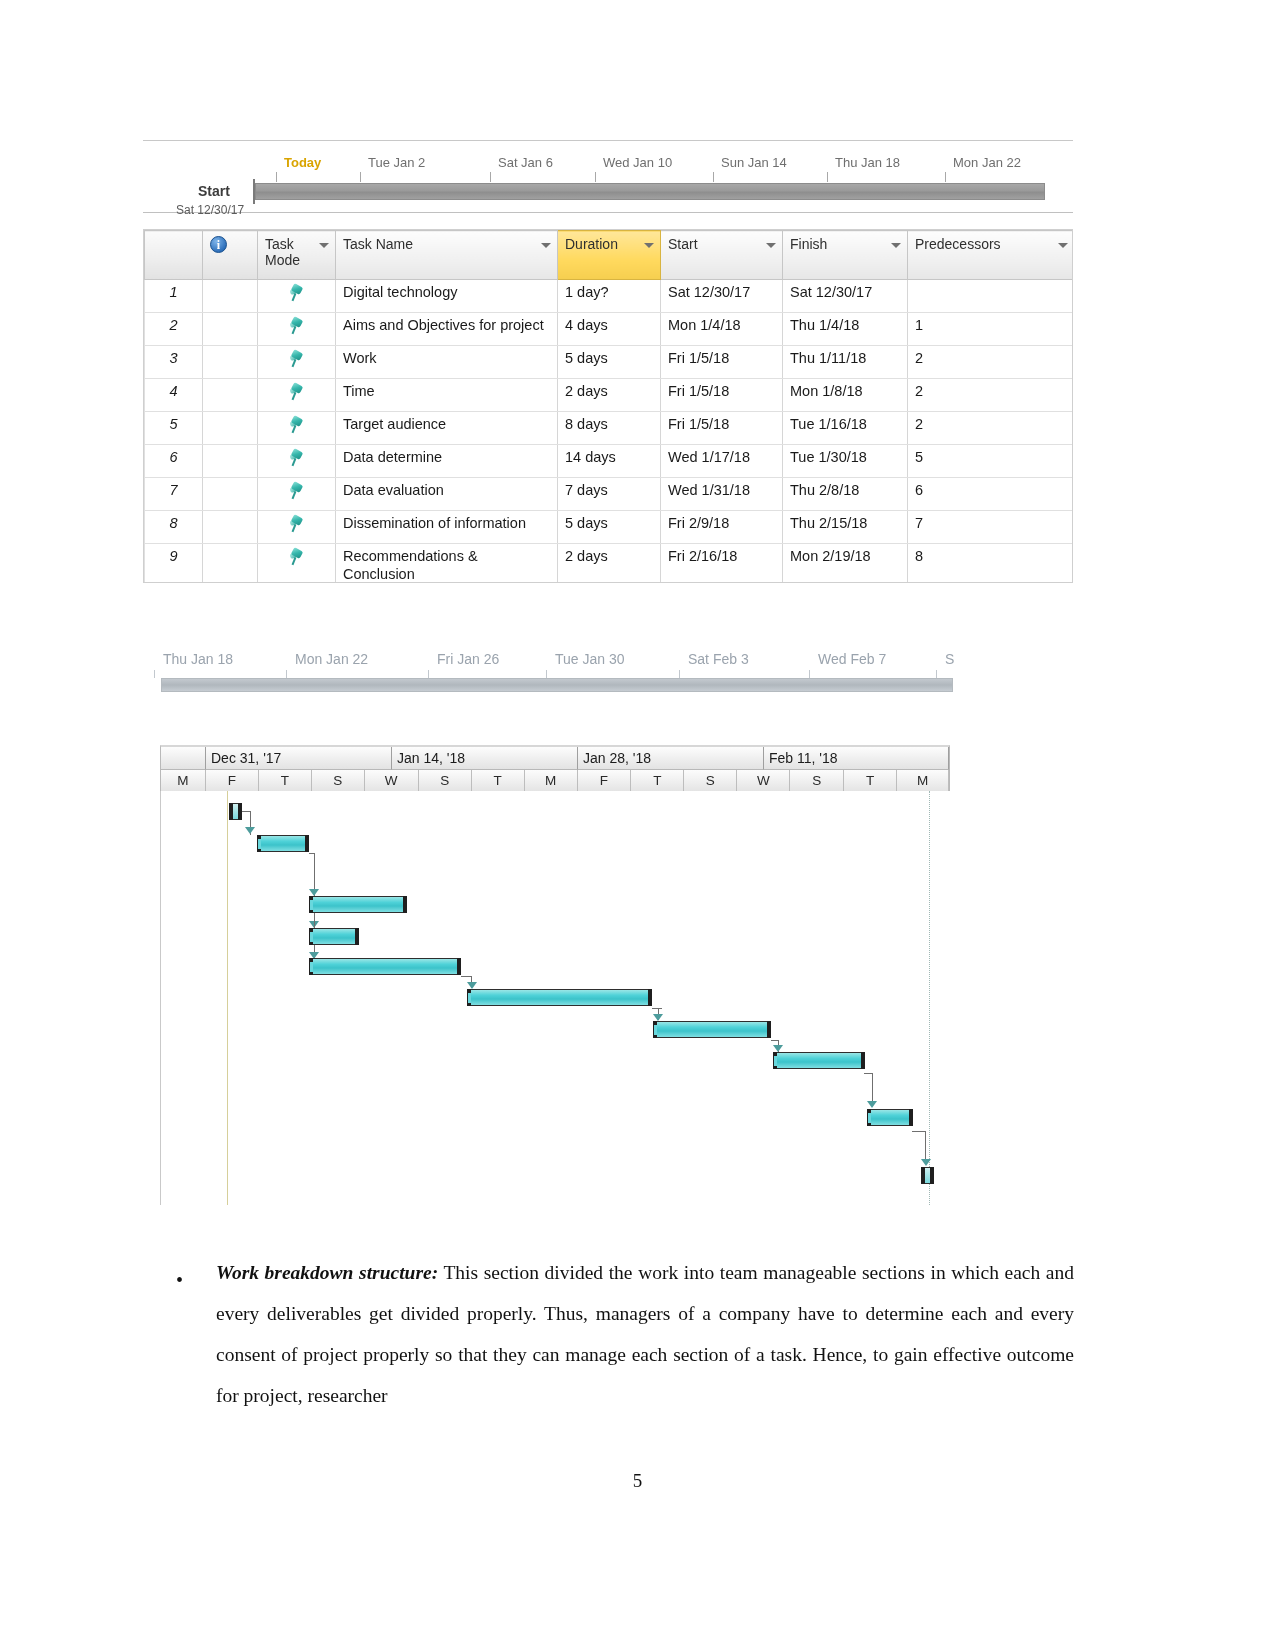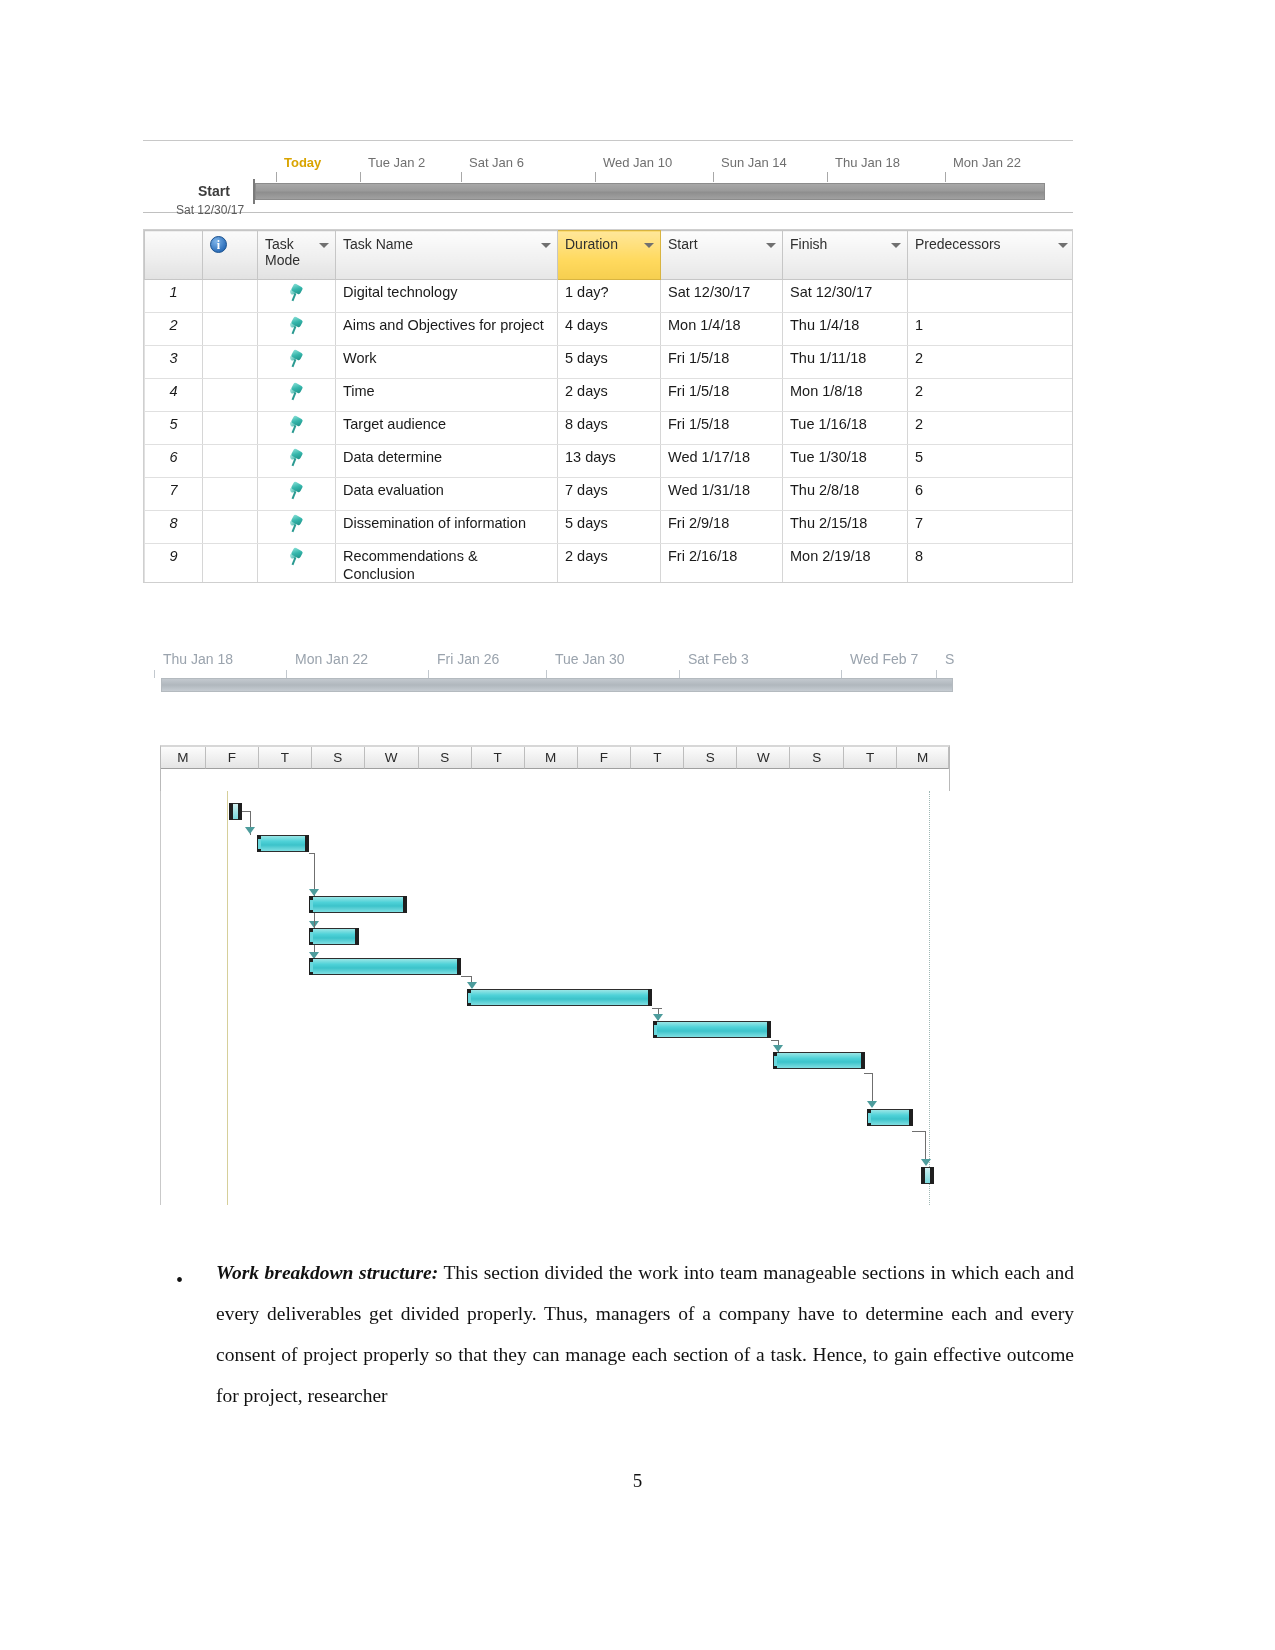--- a/index.html
+++ b/index.html
@@ -325,21 +325,21 @@
 <body>
 
 <div class="timeline-view">
   <div class="tl-labels">
     <span class="tl-tick today" style="left:141px">
       <span class="tl-mark"></span><span>Today</span>
     </span>
     <span class="tl-tick" style="left:225px">
       <span class="tl-mark"></span><span>Tue Jan 2</span>
     </span>
-    <span class="tl-tick" style="left:326px">
+    <span class="tl-tick" style="left:355px">
       <span class="tl-mark"></span><span>Sat Jan 6</span>
     </span>
     <span class="tl-tick" style="left:460px">
       <span class="tl-mark"></span><span>Wed Jan 10</span>
     </span>
     <span class="tl-tick" style="left:578px">
       <span class="tl-mark"></span><span>Sun Jan 14</span>
     </span>
     <span class="tl-tick" style="left:692px">
       <span class="tl-mark"></span><span>Thu Jan 18</span>
@@ -447,21 +447,21 @@
         <td class="cell-dur">8 days</td>
         <td>Fri 1/5/18</td>
         <td>Tue 1/16/18</td>
         <td class="cell-pred">2</td>
       </tr>
       <tr>
         <td class="cell-rownum">6</td>
         <td class="cell-indic"></td>
         <td class="cell-mode"><span class="pin"><span class="pin-wing"></span><span class="pin-head"></span><span class="pin-needle"></span></span></td>
         <td class="cell-name">Data determine</td>
-        <td class="cell-dur">13 days</td>
+        <td class="cell-dur">14 days</td>
         <td>Wed 1/17/18</td>
         <td>Tue 1/30/18</td>
         <td class="cell-pred">5</td>
       </tr>
       <tr>
         <td class="cell-rownum">7</td>
         <td class="cell-indic"></td>
         <td class="cell-mode"><span class="pin"><span class="pin-wing"></span><span class="pin-head"></span><span class="pin-needle"></span></span></td>
         <td class="cell-name">Data evaluation</td>
         <td class="cell-dur">7 days</td>
@@ -493,27 +493,34 @@
     </tbody>
   </table>
 </div>
 
 <div class="timeline2">
   <span class="tl2-tick" style="left:8px"><span class="tl2-mark"></span><span>Thu Jan 18</span></span>
   <span class="tl2-tick" style="left:140px"><span class="tl2-mark"></span><span>Mon Jan 22</span></span>
   <span class="tl2-tick" style="left:282px"><span class="tl2-mark"></span><span>Fri Jan 26</span></span>
   <span class="tl2-tick" style="left:400px"><span class="tl2-mark"></span><span>Tue Jan 30</span></span>
   <span class="tl2-tick" style="left:533px"><span class="tl2-mark"></span><span>Sat Feb 3</span></span>
-  <span class="tl2-tick" style="left:695px"><span class="tl2-mark"></span><span>Wed Feb 7</span></span>
+  <span class="tl2-tick" style="left:663px"><span class="tl2-mark"></span><span>Wed Feb 7</span></span>
   <span class="tl2-tick" style="left:790px"><span class="tl2-mark"></span><span>S</span></span>
   <div class="tl2-bar"></div>
 </div>
 
 <div class="gantt">
   <div class="gantt-head">
+    <div class="gantt-weeks">
+      <div class="wk-cell" style="width:45px"></div>
+      <div class="wk-cell" style="width:186px">Dec 31, '17</div>
+      <div class="wk-cell" style="width:186px">Jan 14, '18</div>
+      <div class="wk-cell" style="width:186px">Jan 28, '18</div>
+      <div class="wk-cell" style="width:185px">Feb 11, '18</div>
+    </div>
     <div class="gantt-days">
       <div class="day-cell" style="width:45px">M</div>
       <div class="day-cell" style="width:53px">F</div>
       <div class="day-cell" style="width:53px">T</div>
       <div class="day-cell" style="width:53px">S</div>
       <div class="day-cell" style="width:54px">W</div>
       <div class="day-cell" style="width:53px">S</div>
       <div class="day-cell" style="width:53px">T</div>
       <div class="day-cell" style="width:53px">M</div>
       <div class="day-cell" style="width:54px">F</div>

